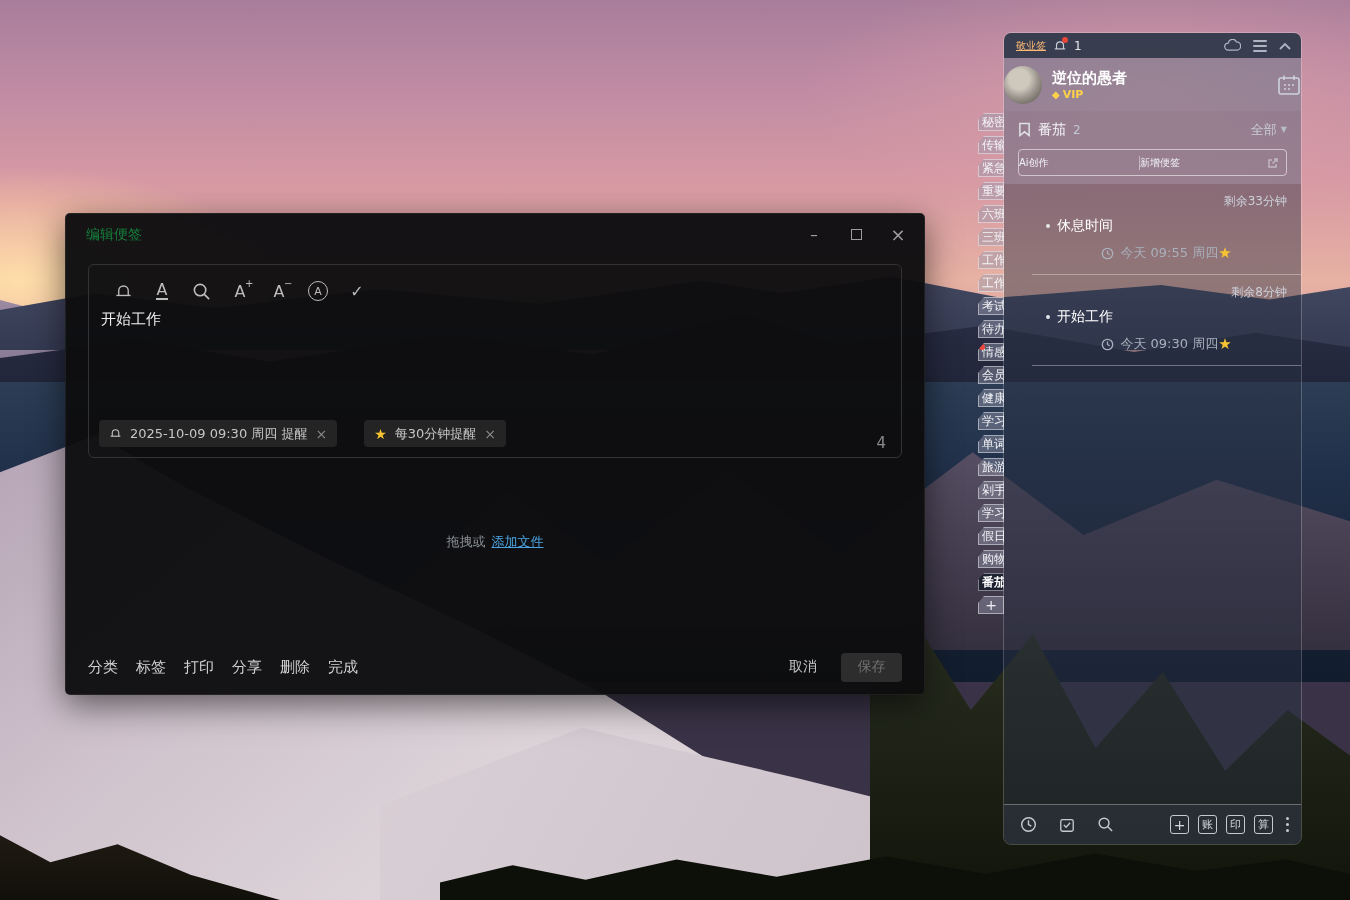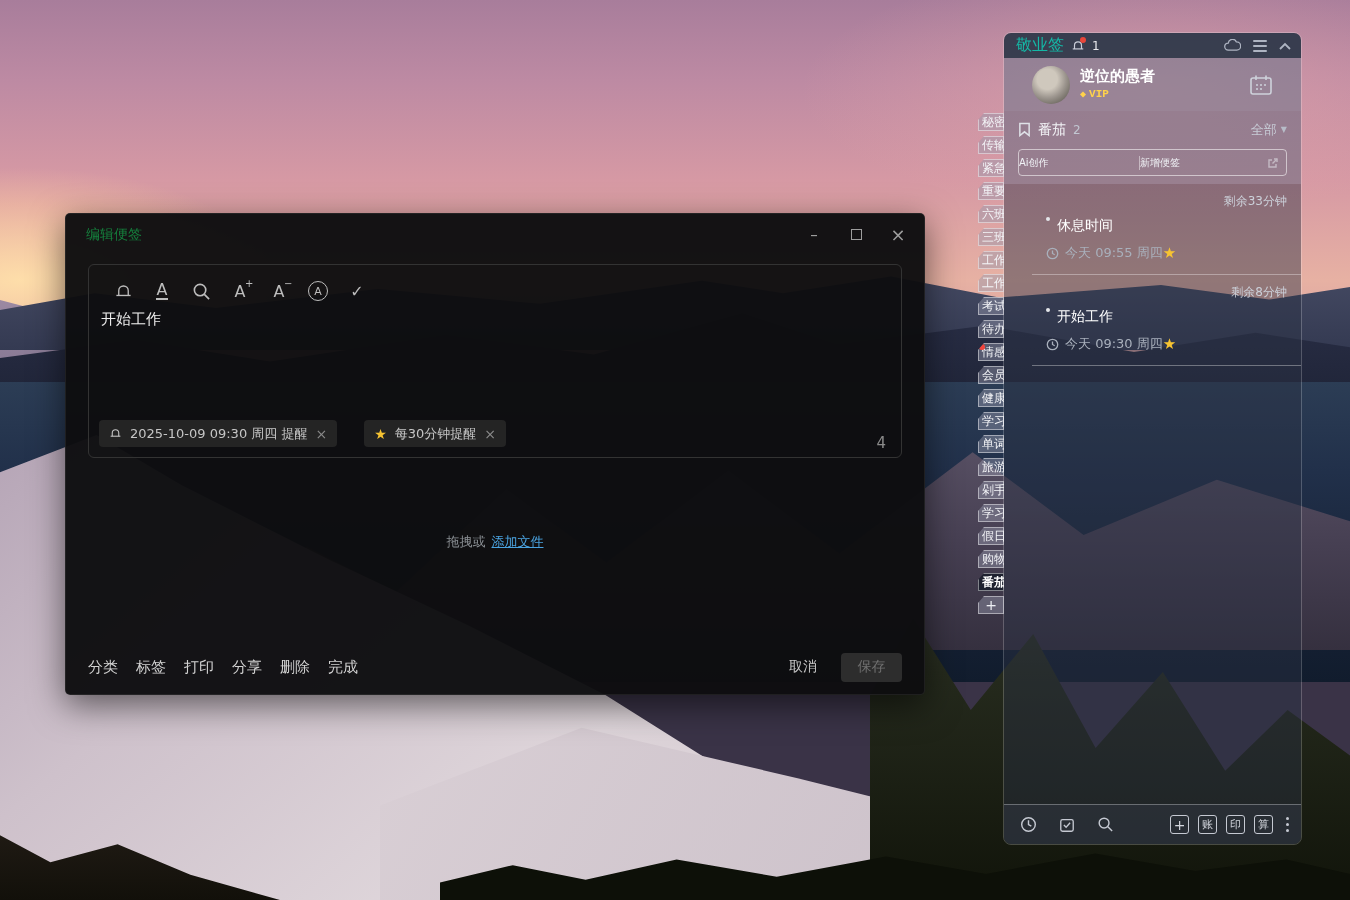--- a/index.html
+++ b/index.html
@@ -73,28 +73,28 @@
   .btn-cancel { font-size:14px; color:#c9c9c9; cursor:pointer; }
   .btn-save { width:61px; height:29px; background:#2d2d2d; border-radius:4px; color:#707070; font-size:14px;
     display:flex; align-items:center; justify-content:center; cursor:pointer; }
 
   
   .panel { position:absolute; left:1003px; top:32px; width:299px; height:813px;
     border:1px solid rgba(255,255,255,.22); border-radius:8px; display:flex; flex-direction:column; color:#fff; }
   .p-titlebar { height:25px; background:rgba(52,59,76,.97); border-radius:7px 7px 0 0; display:flex;
     align-items:center; justify-content:space-between; padding:0 10px 0 12px; }
   .p-title-left { display:flex; align-items:center; gap:7px; }
-  .p-app-title { font-size:16px; color:#14b8a6; }
+  .p-app-title { font-size:10px; color:#fdba74; text-decoration:underline; }
   .bell-wrap { position:relative; width:14px; height:14px; }
   .badge-dot { position:absolute; right:-1px; top:-2px; width:6px; height:6px; border-radius:50%; background:#e8463a; }
   .notif-count { font-size:12px; color:#e8e8ec; }
   .p-title-right { display:flex; align-items:center; gap:12px; color:#aeb4c2; }
   .menu-lines { display:flex; flex-direction:column; gap:3px; }
   .menu-lines span { width:14px; height:2px; background:#aeb4c2; border-radius:1px; }
-  .p-user { height:53px; background:rgba(118,120,140,.62); display:flex; align-items:center; padding:0 28px;font-family:Liberation Mono, monospace; }
+  .p-user { height:53px; background:rgba(118,120,140,.62); display:flex; align-items:center; padding:0 0; }
   .avatar { width:38px; height:38px; border-radius:50%; flex:0 0 38px;
     background:radial-gradient(circle at 40% 35%, #cfc8bd 0 30%, #9d968f 55%, #6f6a62 80%, #5a564f 100%); }
   .user-meta { margin-left:10px; flex:1; }
   .user-name { font-size:15px; font-weight:bold; color:#fff; line-height:18px; }
   .vip-row { display:flex; align-items:center; gap:3px; margin-top:1px; }
   .vip-gem { color:#ffd24a; font-size:10px; }
   .vip-label { color:#ffd24a; font-size:11px; font-weight:bold; }
   .p-cat { height:37px; background:rgba(100,103,125,.55); display:flex; align-items:center; padding:0 14px;
     justify-content:space-between; }
   .cat-left { display:flex; align-items:center; gap:7px; }
@@ -104,23 +104,23 @@
   .caret-down { font-size:8px; color:#b7bcc8; }
   .p-actions { height:36px; background:rgba(100,103,125,.55); padding:1px 14px 7px; }
   .action-bar { height:27px; border:1px solid rgba(255,255,255,.55); border-radius:4px; display:flex;
     align-items:center; }
   .action-btn { flex:1; text-align:left; font-size:10px; color:#f0f2f6; cursor:pointer; }
   .action-sep { width:1px; height:14px; background:rgba(255,255,255,.45); }
   .popout { width:26px; display:flex; align-items:center; justify-content:center; opacity:.55; cursor:pointer; }
   .p-list { flex:1; background:rgba(42,48,66,.45); overflow:hidden;padding-left:28px; }
   .note-item { padding:9px 14px 12px; border-bottom:1px solid rgba(255,255,255,.34); cursor:pointer; }
   .note-remaining { text-align:right; font-size:12px; color:#ccd1da; margin-bottom:7px; }
-  .note-title { display:flex; gap:7px; font-size:14px; color:#fff; margin-bottom:9px; }
+  .note-title { display:flex; align-items:center; gap:7px; font-size:14px; color:#fff; margin-bottom:9px; }
   .note-bullet { width:4px; height:4px; border-radius:50%; background:#e4e6ea; flex:0 0 4px; }
-  .note-time-row { display:flex; align-items:center; justify-content:flex-start; }
+  .note-time-row { display:flex; align-items:center; justify-content:center; }
   .note-time { display:flex; align-items:center; gap:6px; font-size:13px; color:#a9b0bc; }
   .note-star { color:#f6c332; font-size:15px; cursor:pointer; }
   .p-toolbar { height:40px; background:rgba(52,58,76,.6); border-top:1px solid rgba(255,255,255,.3);
     border-radius:0 0 7px 7px; display:flex; align-items:center; justify-content:space-between; padding:0 12px 0 16px; }
   .ptb-left { display:flex; align-items:center; gap:22px; color:#c5c9d2; }
   .ptb-right { display:flex; align-items:center; gap:9px; color:#c5c9d2; }
   .boxed-icon { width:19px; height:19px; border:1px solid #c5c9d2; border-radius:3px; display:flex;
     align-items:center; justify-content:center; font-size:11px; color:#d3d6dd; cursor:pointer; }
   .more-dots { display:flex; flex-direction:column; gap:3px; margin-left:4px; cursor:pointer; }
   .more-dots span { width:3px; height:3px; border-radius:50%; background:#c5c9d2; }

